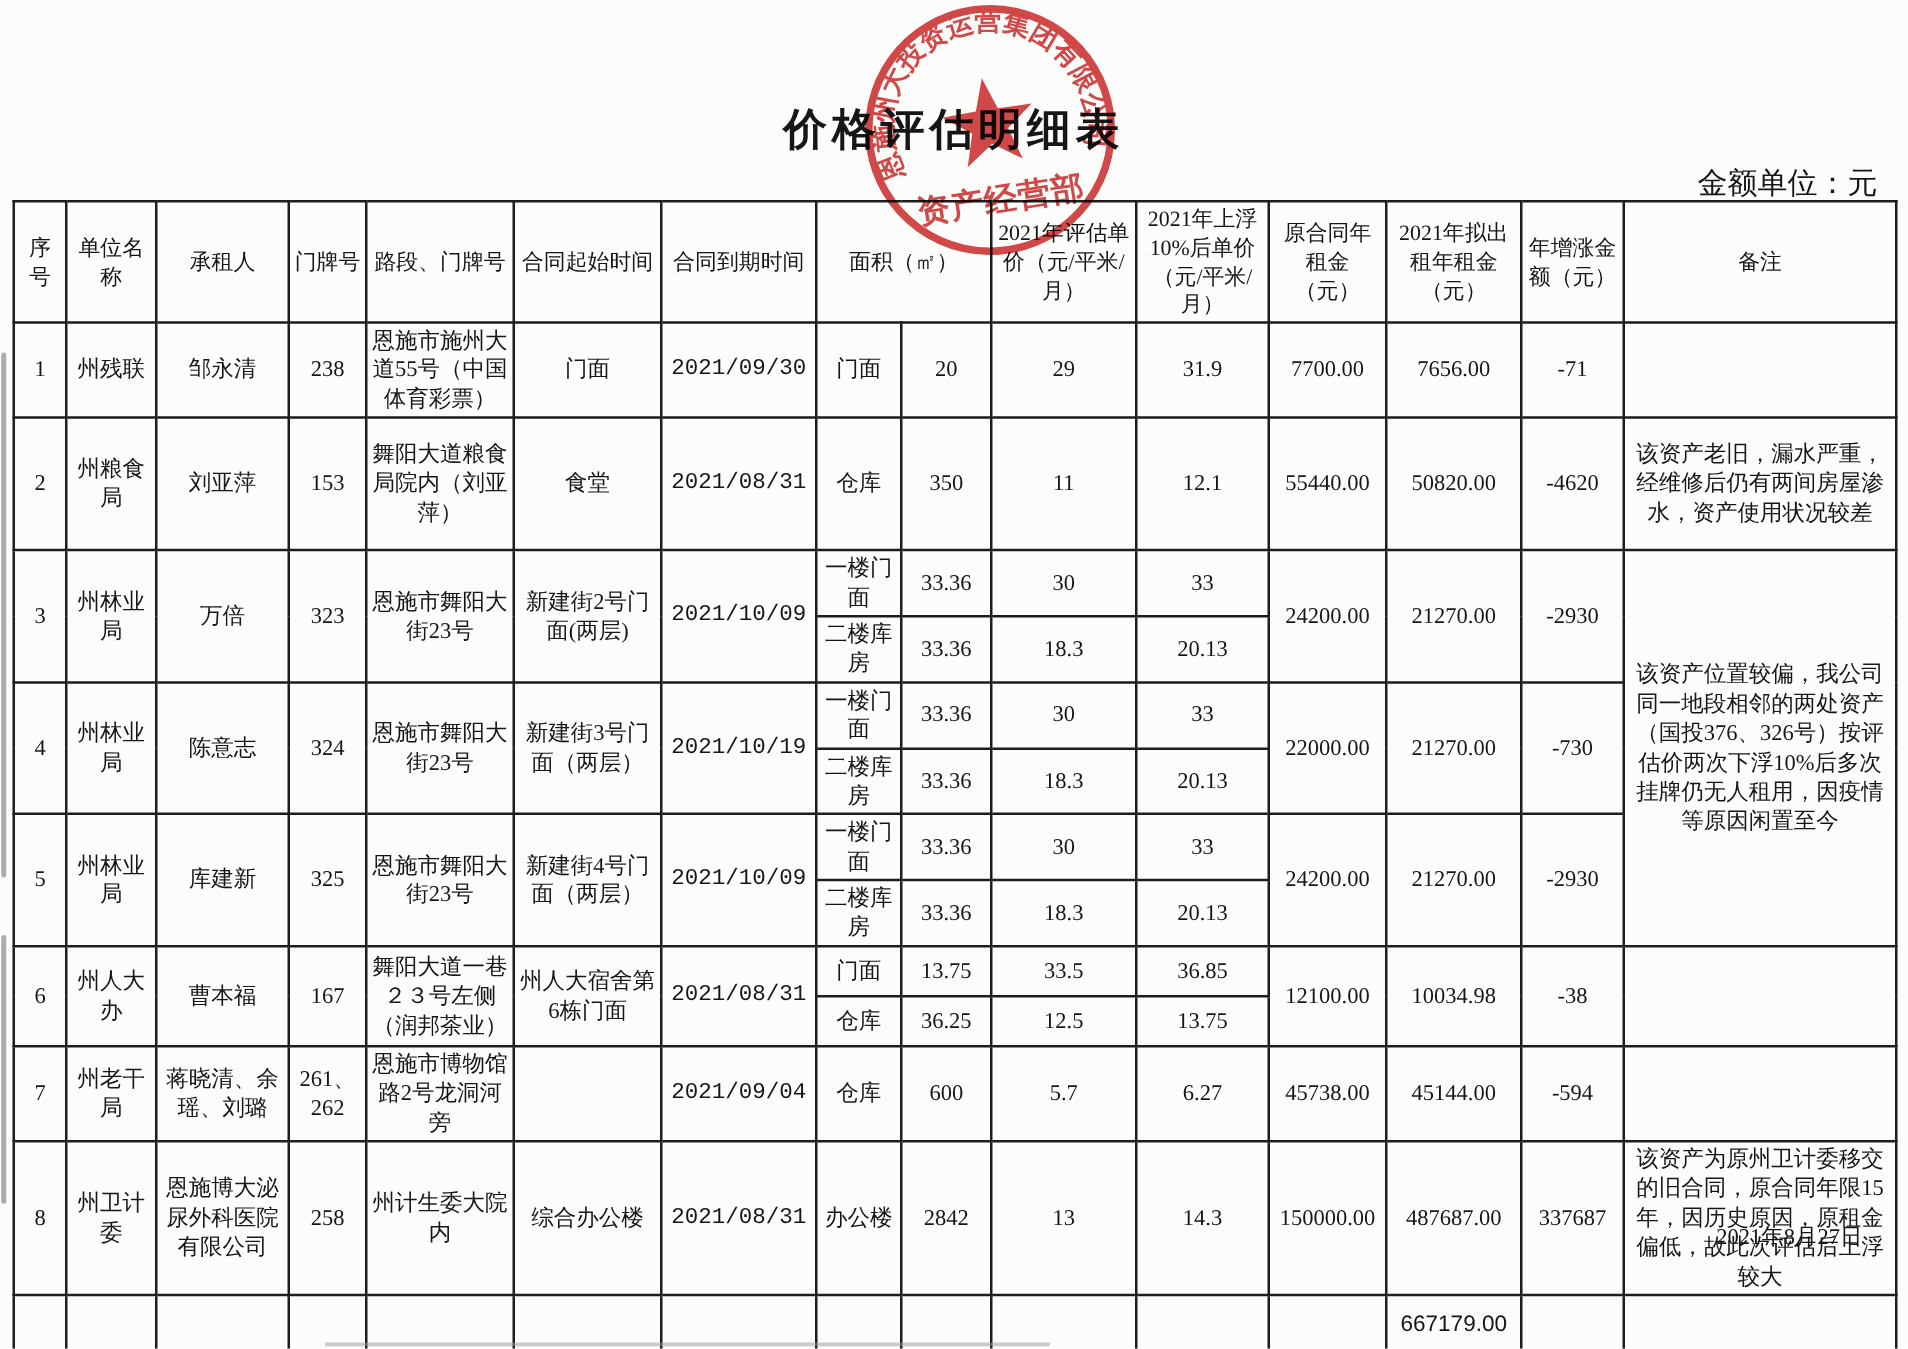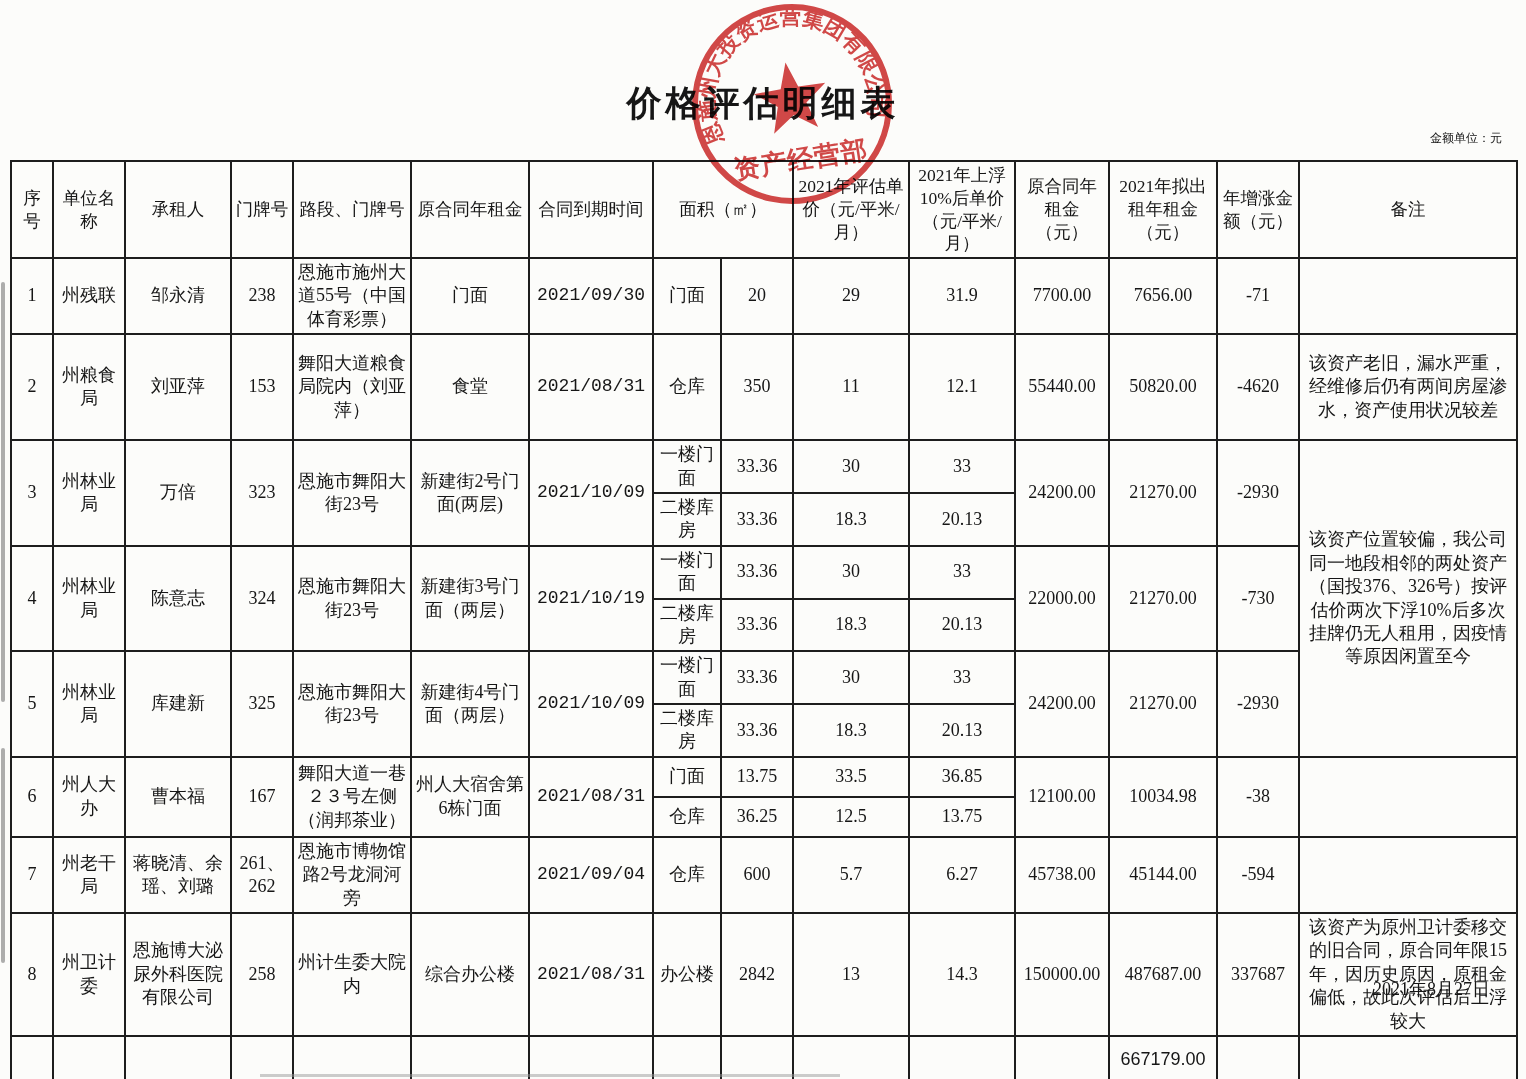--- a/index.html
+++ b/index.html
@@ -4,21 +4,21 @@
 <style>
   html,body{margin:0;padding:0;}
   .page{
     position:relative;width:1526px;height:1079px;background:#fcfcfa;
     font-family:"Liberation Serif","DejaVu Serif",serif;color:#161616;overflow:hidden;
   }
   .title1{position:absolute;top:26px;left:0;width:100%;text-align:center;
     font-size:37px;font-weight:600;letter-spacing:3px;}
   .title2{position:absolute;top:80px;left:0;width:100%;text-align:center;
     font-size:35px;font-weight:600;letter-spacing:4px;}
-  .unit-note{position:absolute;top:130px;right:24px;font-size:12px;}
+  .unit-note{position:absolute;top:130px;right:24px;font-size:24px;}
   .footer-date{position:absolute;top:977px;right:36px;font-size:18px;}
   table.tbl{position:absolute;left:10px;top:160px;width:1506px;
     border-collapse:collapse;table-layout:fixed;}
   .tbl th,.tbl td{border:2px solid #1d1d1d;text-align:center;vertical-align:middle;
     padding:2px 3px;font-size:18px;line-height:1.3;font-weight:normal;overflow:hidden;}
   .tbl th{font-size:17.5px;}
   .road{font-size:17px;font-family:Liberation Serif, serif;}
   .use{font-size:16px;}
   .date{font-family:Liberation Mono, monospace;font-size:18px;}
   .vb{vertical-align:bottom;padding-bottom:5px;}
@@ -58,21 +58,21 @@
         <col style="width:82px">
         <col style="width:218px">
     </colgroup>
     <tbody>
         <tr style="height:96px">
       <th>序号</th>
       <th>单位名称</th>
       <th>承租人</th>
       <th>门牌号</th>
       <th>路段、门牌号</th>
-      <th>原合同年租金</th>
+      <th>合同起始时间</th>
       <th>合同到期时间</th>
       <th colspan="2">面积（㎡）</th>
       <th>2021年评估单价（元/平米/月）</th>
       <th>2021年上浮10%后单价（元/平米/月）</th>
       <th>原合同年租金（元）</th>
       <th>2021年拟出租年租金（元）</th>
       <th>年增涨金额（元）</th>
       <th>备注</th>
     </tr>
 

